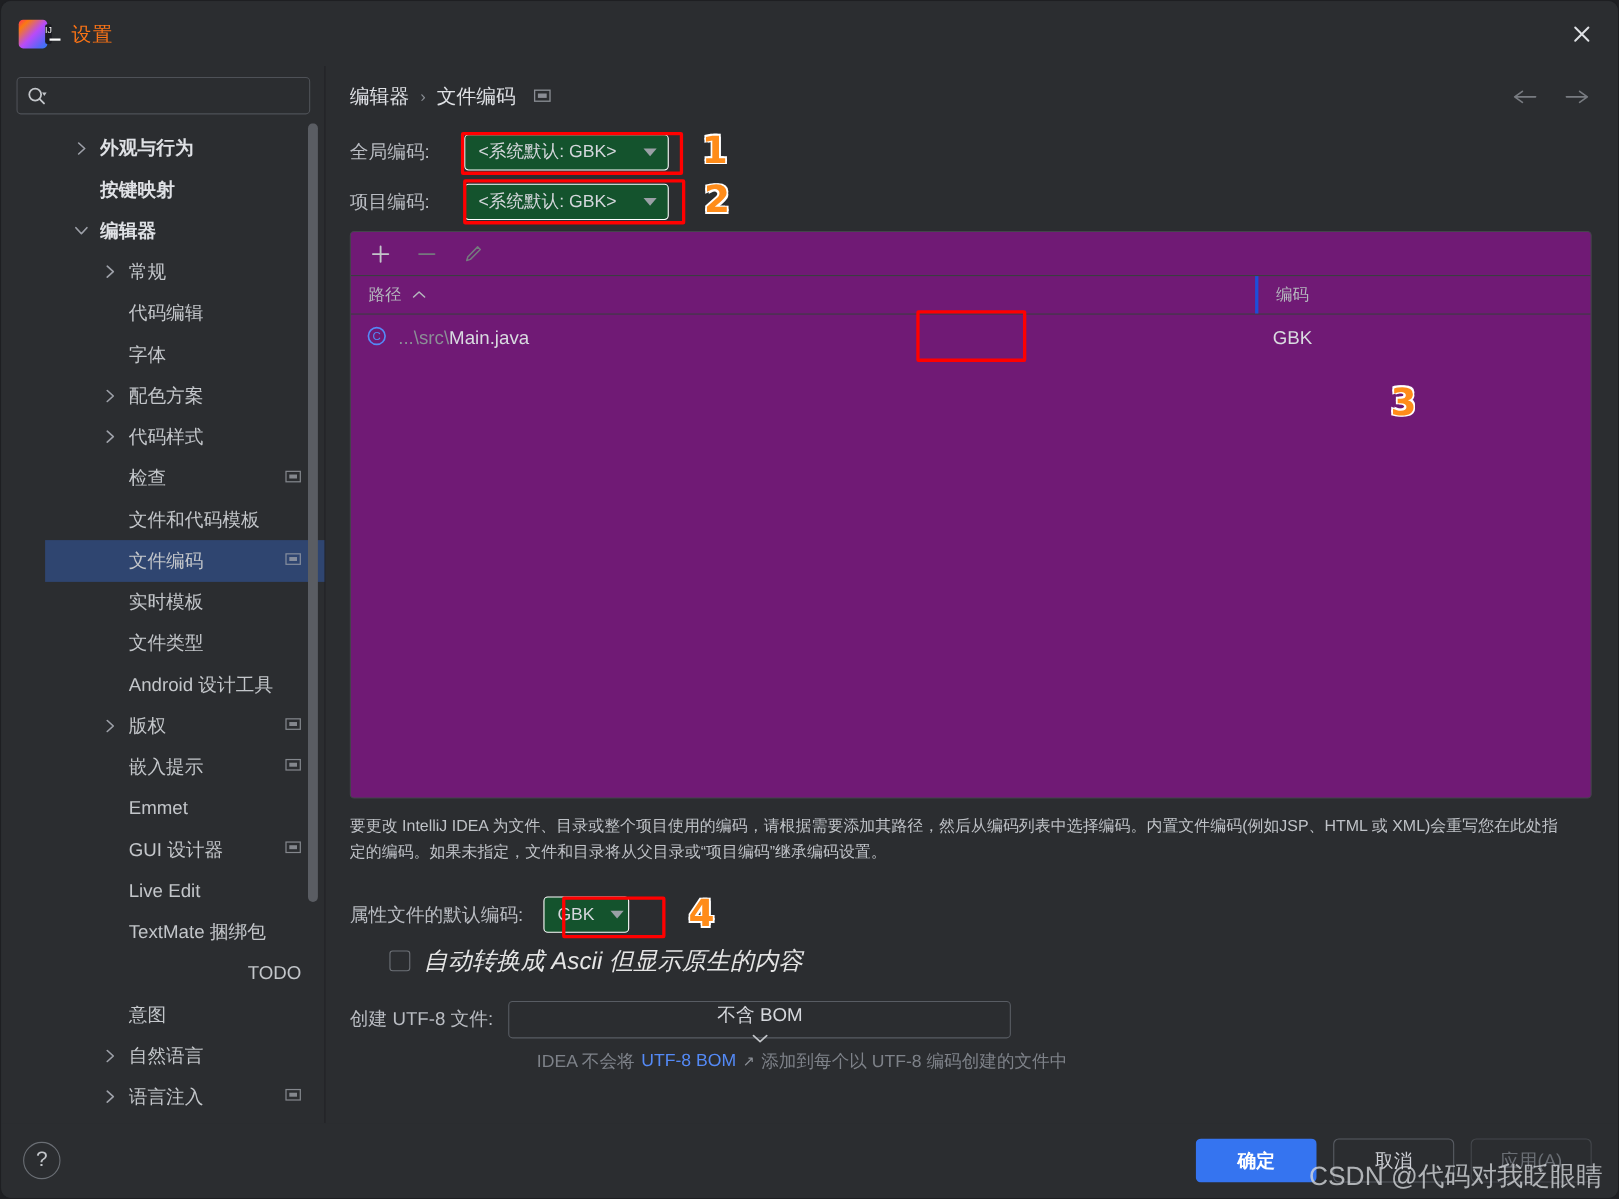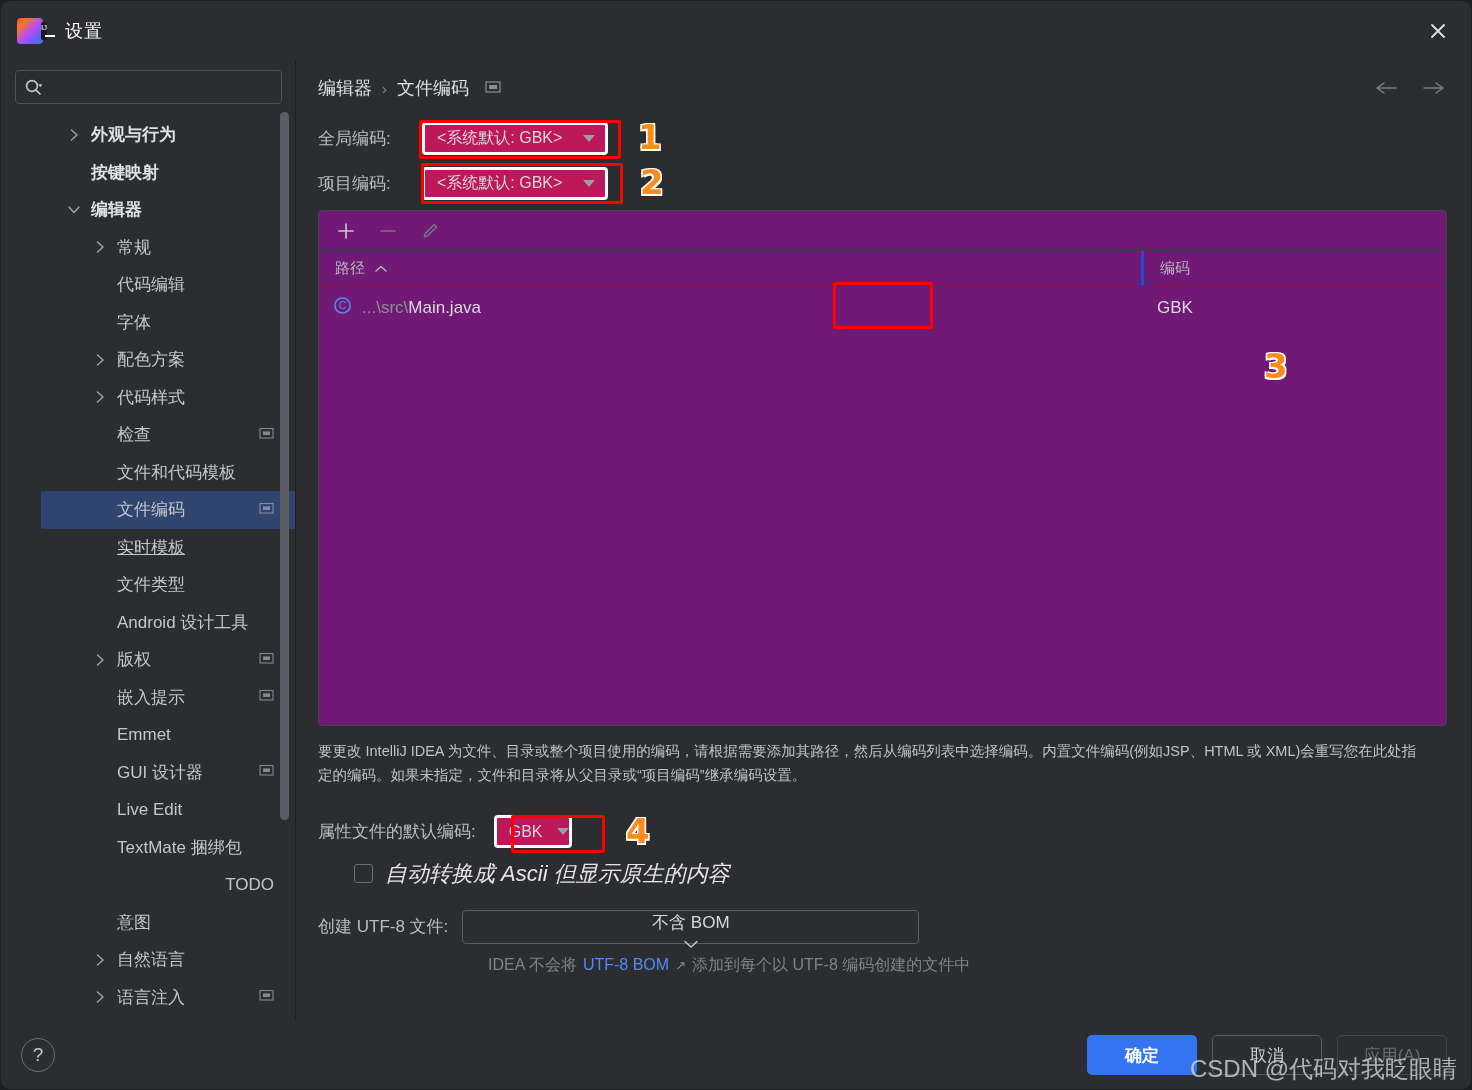--- a/index.html
+++ b/index.html
@@ -35,21 +35,21 @@
     width: 18px; height: 18px; background:#1b1b22; border-radius:2px;
     color:#fff; font-size:8px; font-weight:normal; letter-spacing:0;
     display:flex; align-items:flex-start; justify-content:center; padding-top:1px;
     position: relative;
     margin-left: 28px;
   }
   .app-icon-inner::after{
     content:""; position:absolute; left:4px; bottom:3px; width:10px; height:2px; background:#fff;
   }
   .title-text {
-    margin-left: 22px; color: #ffffff; font-size: 18px; letter-spacing: 1px;
+    margin-left: 22px; color: #f97316; font-size: 18px; letter-spacing: 1px;
   }
   .close-btn {
     position: absolute; right: 18px; top: 50%; transform: translateY(-50%);
     width: 30px; height: 30px;
     display:flex; align-items:center; justify-content:center;
     cursor: pointer;
   }
   .close-btn svg { display:block; }
   
   .body-row { flex: 1 1 auto; display: flex; min-height: 0; }
@@ -114,21 +114,21 @@
   .bc-icon { margin-left: 6px; opacity:.8; }
   .nav-arrows {
     position:absolute; right:0px; top:50%; transform:translateY(-50%);
     display:flex; gap:22px; align-items:center;
   }
   .nav-arrow { cursor:pointer; opacity:.65; display:flex; }
   
   .field-row { display:flex; align-items:center; height: 45px; position:relative; }
   .field-label { color:#b9bcc2; font-size:17px; width:104px; flex:0 0 104px; }
   .combo {
-    background:#be185d; border:3px solid #ffffff; border-radius:4px;
+    background:#14532d; border:1px solid #ffffff; border-radius:4px;
     height:33px; display:flex; align-items:center; justify-content:space-between;
     color:#d6d8dd; font-size:16px; padding: 0 10px 0 12px; cursor:pointer;
     gap: 14px;
   }
   .combo.wide { width: 186px; }
   .combo.narrow { width: 78px; }
   .caret-solid {
     width:0; height:0; border-left:6px solid transparent; border-right:6px solid transparent;
     border-top:7px solid #9aa0a6; flex:0 0 auto;
   }
@@ -321,21 +321,21 @@
           <div class="tree-item selected">
             <span class="arrow" style="margin-left: 48px;"></span>
             <span class="tree-label" style="margin-left: 6px;">文件编码</span>
             <span class="mini-icon"><svg width="15" height="13" viewBox="0 0 15 13">
                 <rect x="1" y="1.5" width="13" height="9.5" fill="none" stroke="#a2a6ad" stroke-width="1.1"></rect>
                 <rect x="4" y="4.4" width="7" height="3.6" fill="#a2a6ad"></rect>
               </svg></span>
           </div>
           <div class="tree-item">
             <span class="arrow" style="margin-left: 48px;"></span>
-            <span class="tree-label" style="margin-left: 6px; text-decoration: underline;">实时模板</span>
+            <span class="tree-label" style="margin-left: 6px;">实时模板</span>
           </div>
           <div class="tree-item">
             <span class="arrow" style="margin-left: 48px;"></span>
             <span class="tree-label" style="margin-left: 6px;">文件类型</span>
           </div>
           <div class="tree-item">
             <span class="arrow" style="margin-left: 48px;"></span>
             <span class="tree-label" style="margin-left: 6px;">Android 设计工具</span>
           </div>
           <div class="tree-item">

